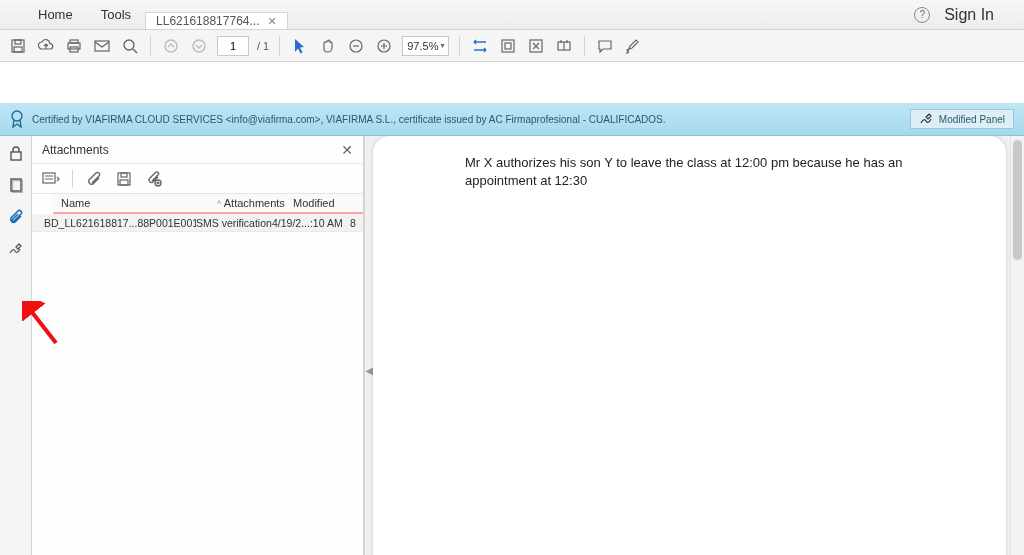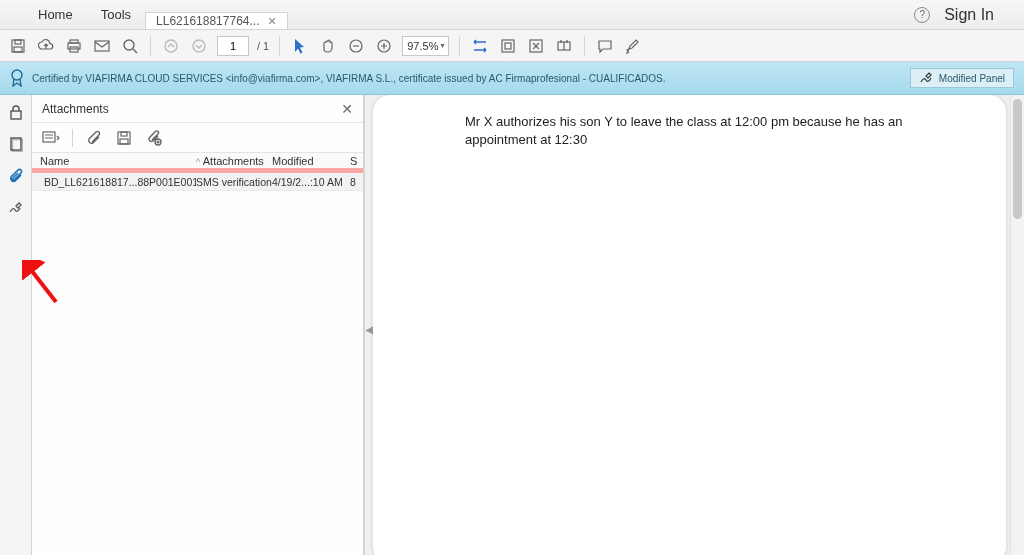--- a/index.html
+++ b/index.html
@@ -104,20 +104,21 @@
     .sig-banner {
       height: 24px;
       background: linear-gradient(#bfe6f4, #a6d9ed);
       border-bottom: 1px solid #8bc4da;
       display: flex;
       align-items: center;
       padding: 16px 10px;
       font-size: 10px;
       color: #265;
       color: #2a5a6a;
+      margin-top: 41px;
     }
     .sig-banner .ribbon {
       margin-right: 8px;
       color: #1b6d9a;
     }
     .sig-banner .spacer { flex: 1; }
     .sig-btn {
       display: flex; align-items: center; gap: 6px;
       font-size: 10px;
       padding: 2px 8px;
@@ -198,24 +199,25 @@
       cursor: pointer;
     }
     .attach-tools .asep {
       width: 1px; height: 18px; background: #d4d4d4;
     }
 
     .attach-cols {
       display: flex;
       font-size: 11px;
       color: #333;
-      border-bottom: 5px solid #fca5a5;
+      border-bottom: 2px solid #fca5a5;
       background: #fafafa;
       height: 20px;
       align-items: center;
+      margin-left: 21px;
     }
     .col-name { flex: 0 0 164px; padding-left: 8px; }
     .col-desc { flex: 0 0 76px; }
     .col-desc::before { content: "^ "; font-size: 9px; color: #999; }
     .col-mod  { flex: 0 0 78px; }
     .col-size { flex: 0 0 14px; }
 
     .attach-row {
       display: flex;
       font-size: 10.5px;

